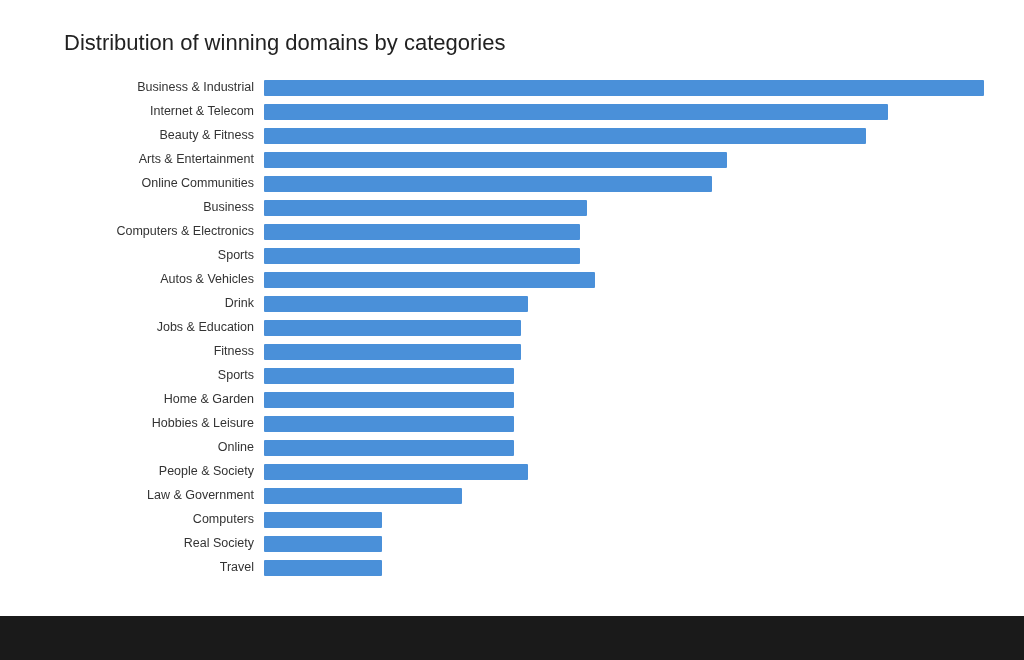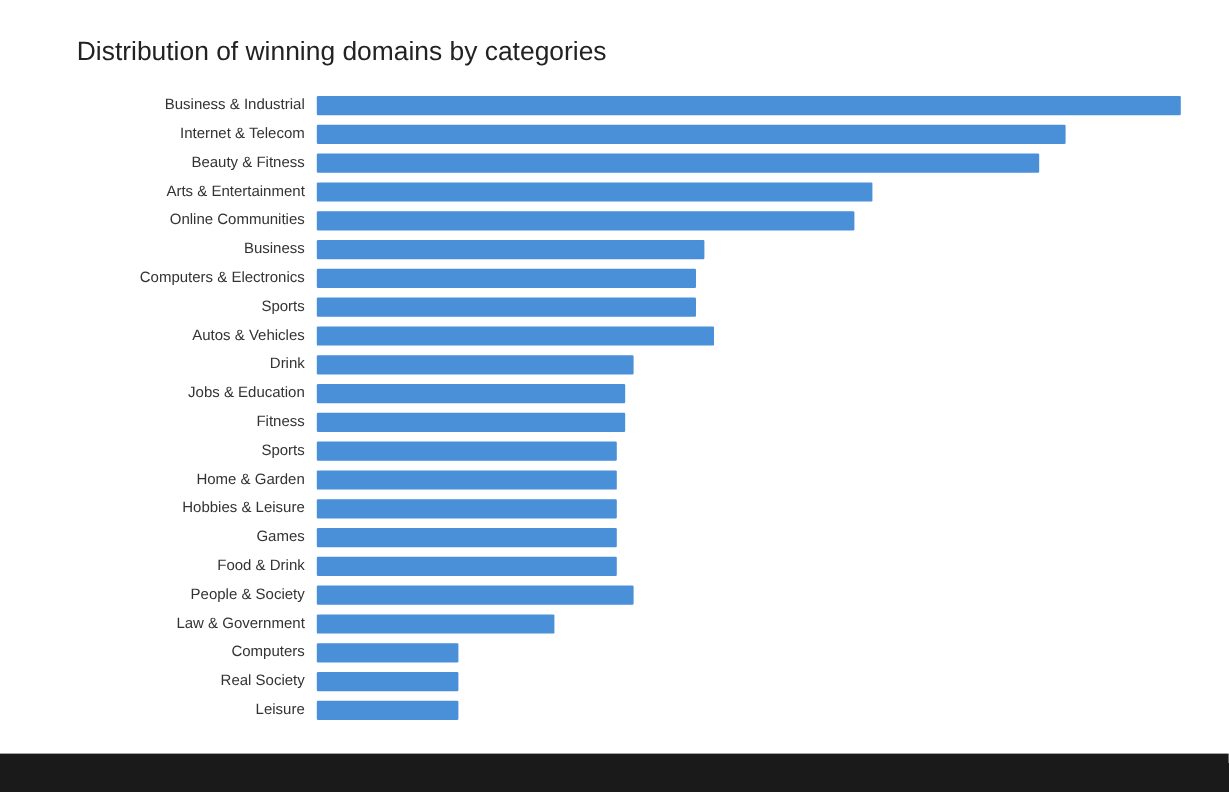--- a/index.html
+++ b/index.html
@@ -152,27 +152,21 @@
           <div class="bar-fill" style="width: 34.6939%; background: rgb(74, 144, 217);"></div>
         </div>
       </div>
       <div class="bar-row">
         <div class="bar-label">Hobbies &amp; Leisure</div>
         <div class="bar-track">
           <div class="bar-fill" style="width: 34.6939%; background: rgb(74, 144, 217);"></div>
         </div>
       </div>
       <div class="bar-row">
-        <div class="bar-label">Games</div>
-        <div class="bar-track">
-          <div class="bar-fill" style="width: 34.6939%; background: rgb(74, 144, 217);"></div>
-        </div>
-      </div>
-      <div class="bar-row">
-        <div class="bar-label">Food &amp; Drink</div>
+        <div class="bar-label">Online</div>
         <div class="bar-track">
           <div class="bar-fill" style="width: 34.6939%; background: rgb(74, 144, 217);"></div>
         </div>
       </div>
       <div class="bar-row">
         <div class="bar-label">People &amp; Society</div>
         <div class="bar-track">
           <div class="bar-fill" style="width: 36.7347%; background: rgb(74, 144, 217);"></div>
         </div>
       </div>
@@ -188,21 +182,21 @@
           <div class="bar-fill" style="width: 16.3265%; background: rgb(74, 144, 217);"></div>
         </div>
       </div>
       <div class="bar-row">
         <div class="bar-label">Real Society</div>
         <div class="bar-track">
           <div class="bar-fill" style="width: 16.3265%; background: rgb(74, 144, 217);"></div>
         </div>
       </div>
       <div class="bar-row">
-        <div class="bar-label">Leisure</div>
+        <div class="bar-label">Travel</div>
         <div class="bar-track">
           <div class="bar-fill" style="width: 16.3265%; background: rgb(74, 144, 217);"></div>
         </div>
       </div>
     </div>
 </div>
 
 <div class="footer">
   
   

